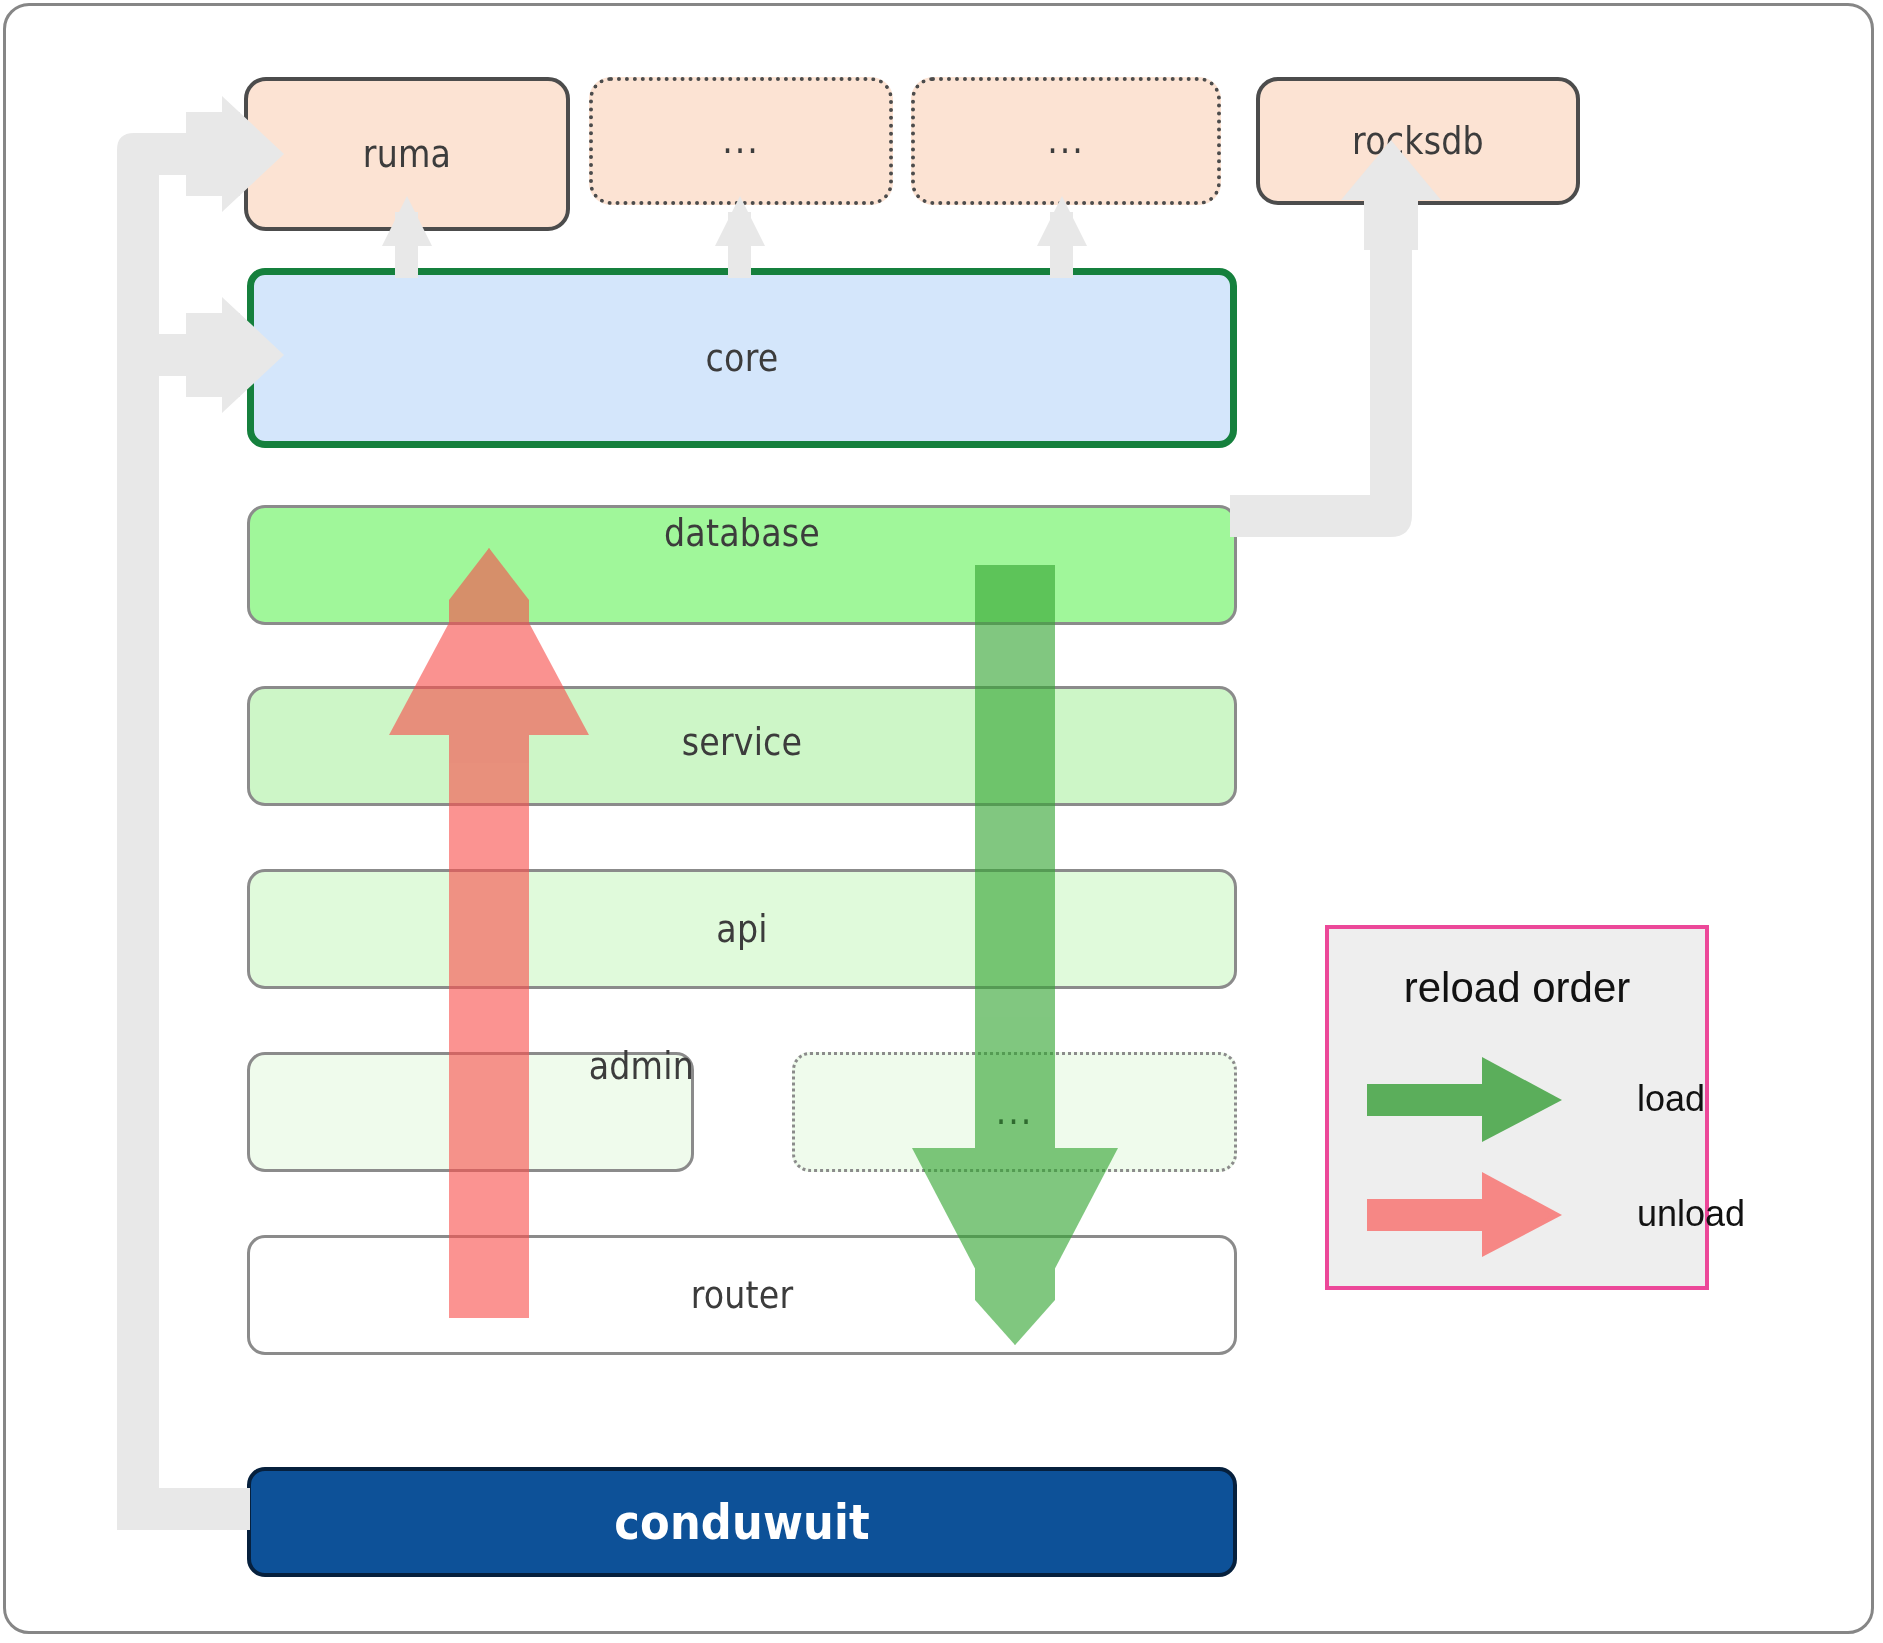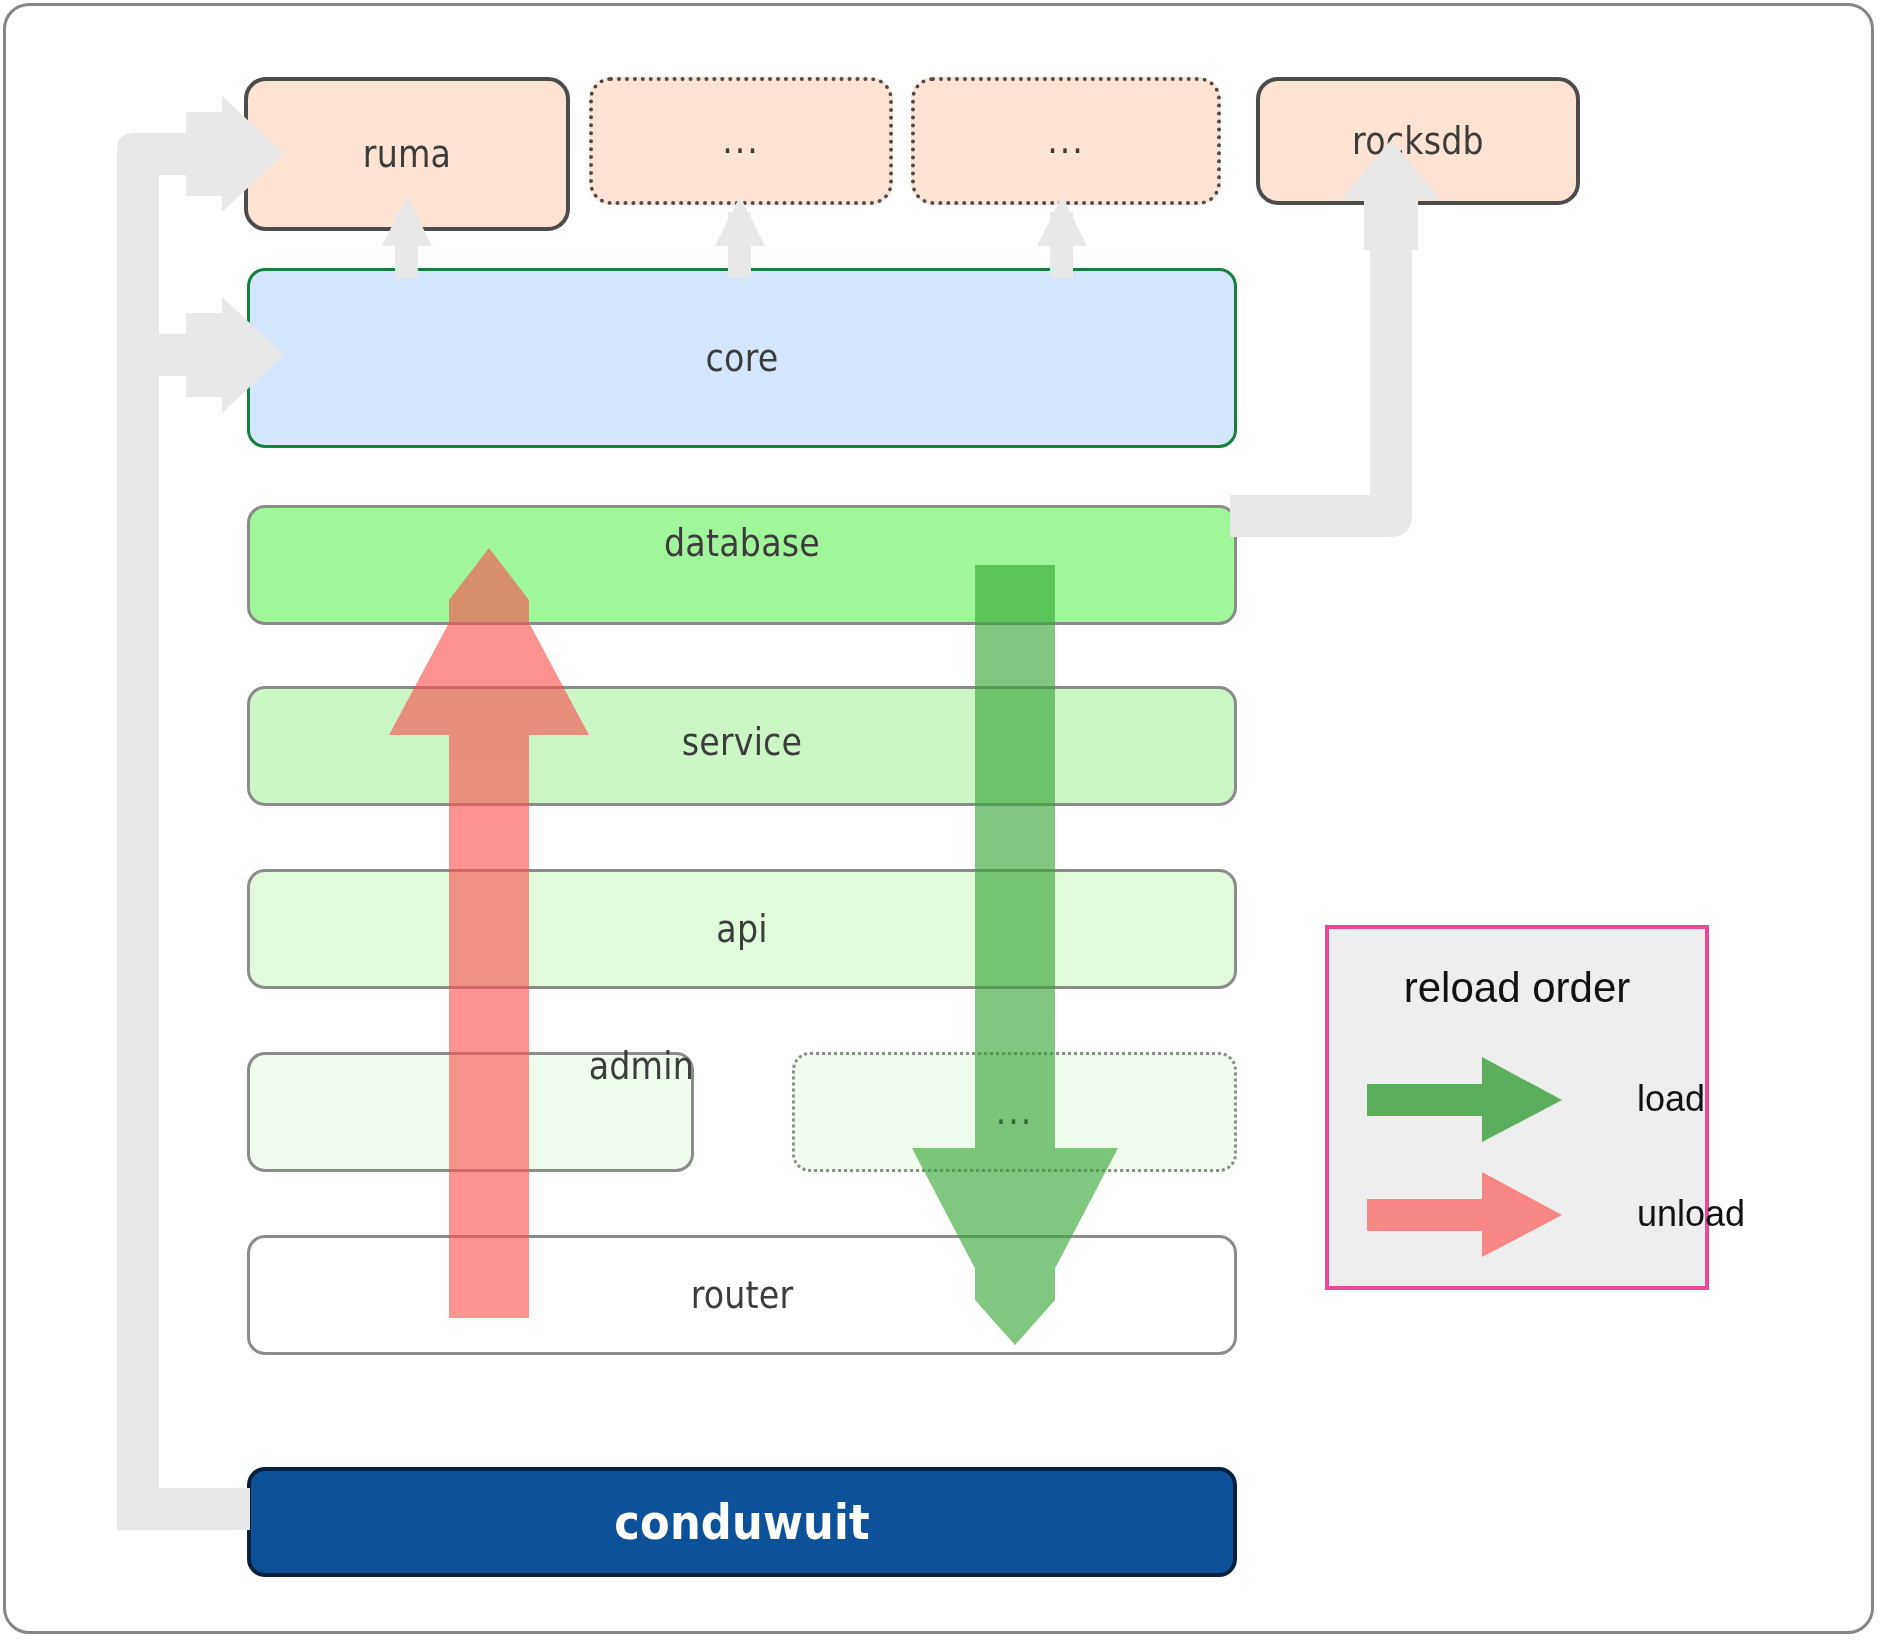--- a/index.html
+++ b/index.html
@@ -45,21 +45,21 @@
   .node.dep {
     background: #fce3d3;
     border: 4px solid #4c4c4c;
     border-radius: 22px;
   }
   .node.dep.dotted {
     border: 4px dotted #4c4c4c;
   }
   .node.core {
     background: #d4e6fb;
-    border: 3px solid #15803d;
+    border: 7px solid #15803d;
     border-radius: 18px;
   }
   .node.lyr {
     border: 3px solid #8b8b8b;
     border-radius: 18px;
   }
   .node.lyr.dotted {
     border: 3px dotted #8b8b8b;
   }
   .node.bin {
@@ -206,21 +206,21 @@
     </g>
 
     <g opacity="0.62">
       <polygon points="449,1318 529,1318 529,670 449,670" fill="#f8504d"></polygon>
       <polygon points="389,735 589,735 489,548" fill="#f8504d"></polygon>
       <polygon points="449,740 529,740 529,600 489,548 449,600" fill="#f8504d"></polygon>
     </g>
   </svg>
 
   <div id="labelLayer" class="layer">
-    <div class="node" style="left:247px; top:488px; width:990px; height:110px;">
+    <div class="node" style="left:247px; top:478px; width:990px; height:110px;">
       <span>database</span>
     </div>
     <div class="node" style="left:247px; top:686px; width:990px; height:112px;">
       <span>service</span>
     </div>
     <div class="node" style="left:247px; top:869px; width:990px; height:120px;">
       <span>api</span>
     </div>
     <div class="node" style="left:247px; top:1024px; width:447px; height:84px;justify-content:flex-end;">
       <span>admin</span>

